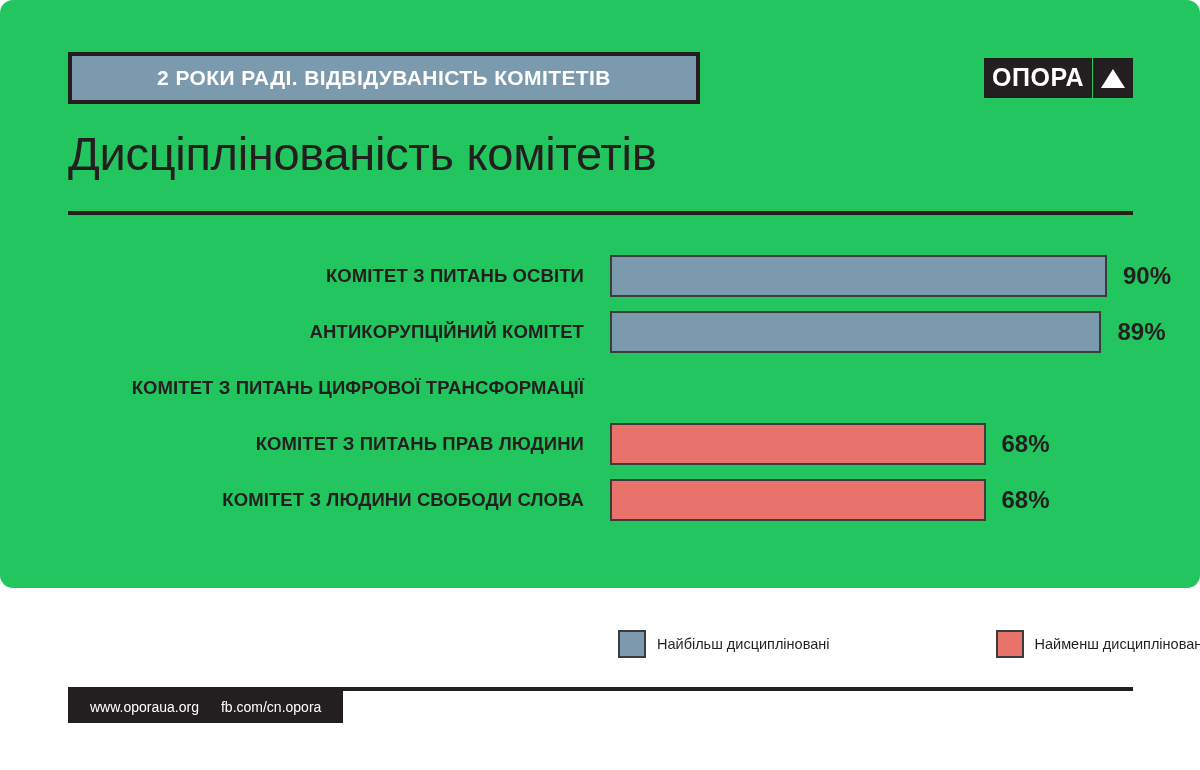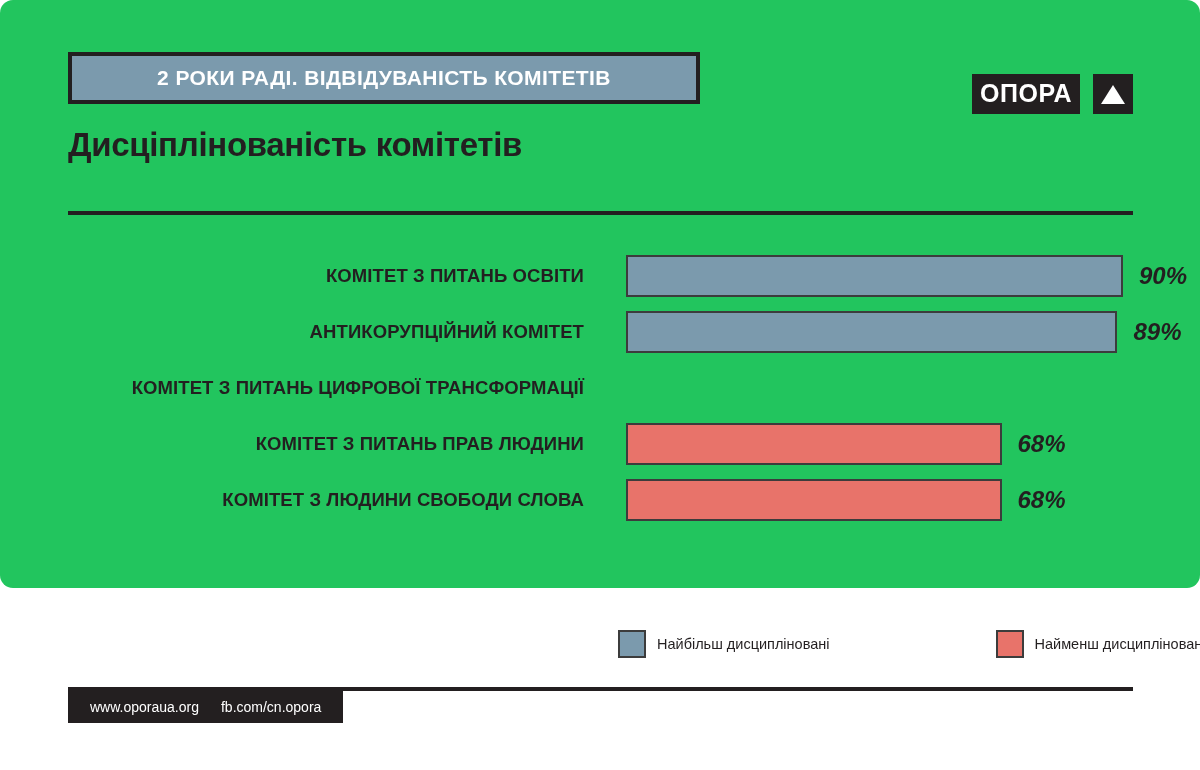--- a/index.html
+++ b/index.html
@@ -41,22 +41,21 @@
     white-space: nowrap;
   }
 
   .logo {
     position: absolute;
     right: 67px;
     top: 58px;
     height: 40px;
     display: flex;
     align-items: stretch;
-    gap: 13px;
-    margin-top: 16px;
+    gap: 1px;
   }
   .logo-word {
     background: #231f20;
     color: #ffffff;
     font-size: 25px;
     font-weight: bold;
     letter-spacing: 0.5px;
     display: flex;
     align-items: center;
     padding: 0 8px 2px 8px;
@@ -74,22 +73,22 @@
     border-left: 12px solid transparent;
     border-right: 12px solid transparent;
     border-bottom: 19px solid #ffffff;
   }
 
   
   .page-title {
     position: absolute;
     left: 68px;
     top: 126px;
-    font-size: 33px;
-    font-weight: bold;
+    font-size: 47px;
+    font-weight: normal;
     color: #231f20;
     letter-spacing: -0.3px;
     white-space: nowrap;
   }
 
   .rule-top {
     position: absolute;
     left: 68px;
     top: 211px;
     width: 1065px;
@@ -118,24 +117,23 @@
     text-align: right;
     padding-right: 18px;
     font-size: 18.5px;
     font-weight: 600;
     color: #231f20;
     letter-spacing: 0.1px;
     white-space: nowrap;
   }
   .bar-wrap {
     position: absolute;
-    left: 626px;
-    display: flex;
-    align-items: center;
-    font-style: italic;
+    left: 610px;
+    display: flex;
+    align-items: center;
   }
   .bar {
     height: 42px;
     border: 2px solid #3c3c3c;
   }
   .bar.blue { background: #7b9aad; }
   .bar.red  { background: #e8736a; }
   .bar-value {
     margin-left: 16px;
     font-size: 24px;

